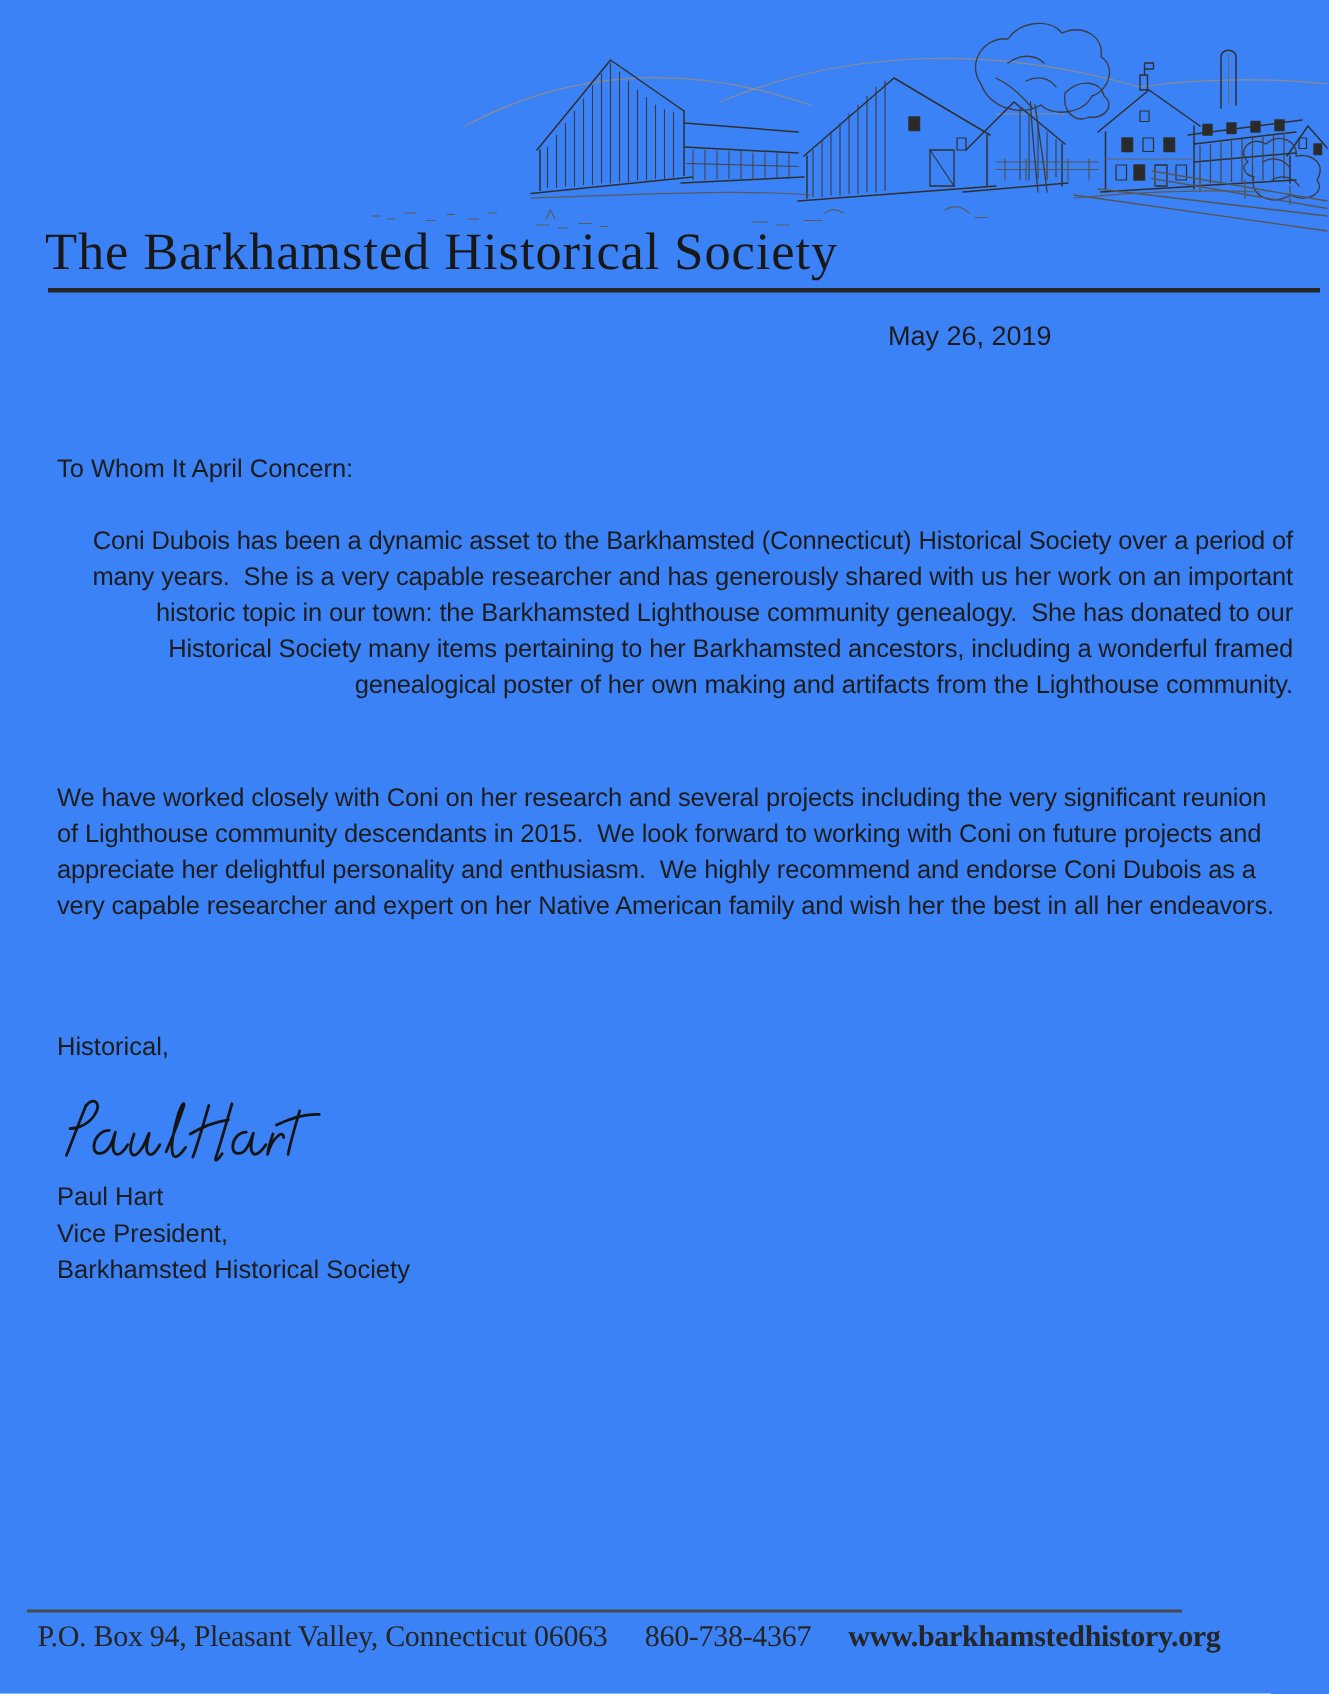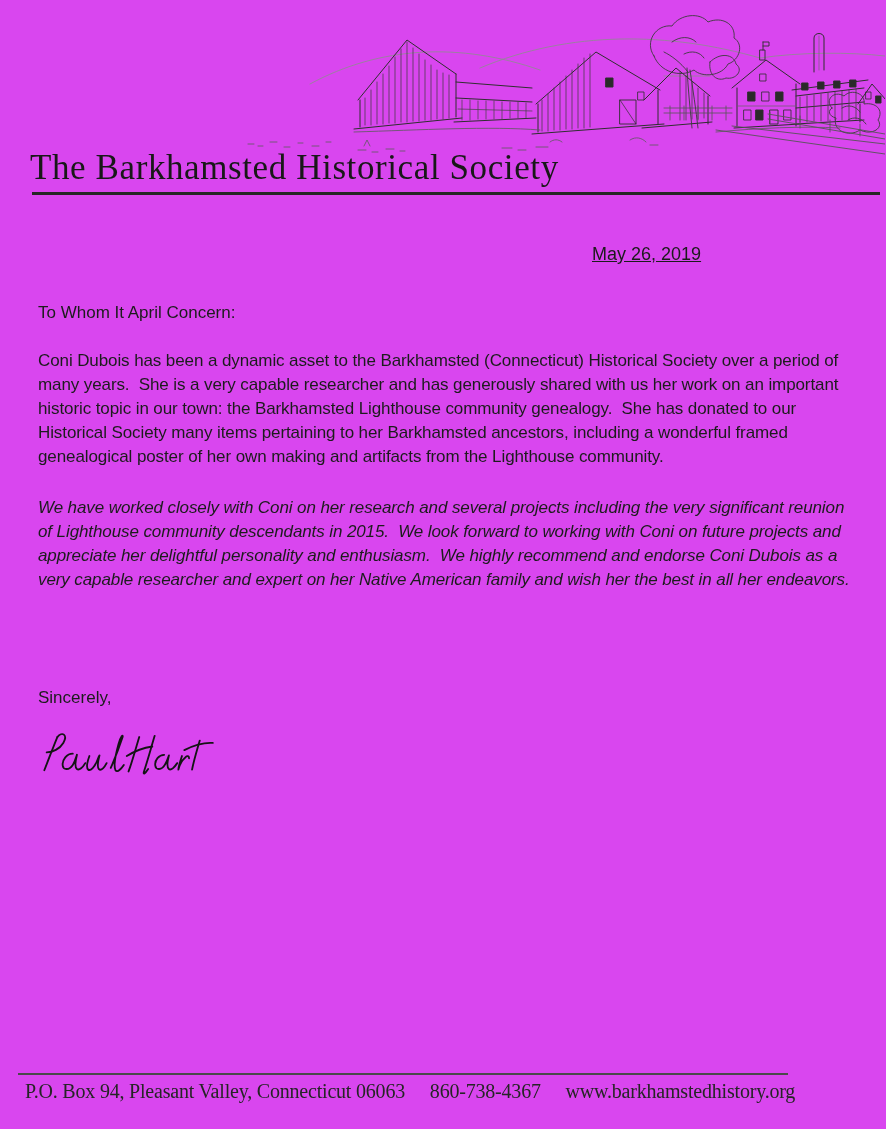--- a/index.html
+++ b/index.html
@@ -1,52 +1,52 @@
 <!DOCTYPE html>
 <html><head>
 <meta charset="utf-8">
 <style>
   html,body{margin:0;padding:0;background:#e9e9e9;}
   .page{
     position:relative;
     width:886px;height:1129px;
     margin:0 auto;
-    background:#d946ef;
+    background:#3b82f6;
     font-family:"Liberation Sans",sans-serif;
     color:#1c1c1c;
     overflow:hidden;
   }
   .illustration{
     position:absolute;left:240px;top:12px;width:645px;height:148px;
   }
   .masthead-title{
     position:absolute;left:30px;top:148px;
     font-family:"Liberation Serif",serif;
     font-size:35px;letter-spacing:.6px;color:#181818;
     white-space:nowrap;
   }
   .masthead-rule{
     position:absolute;left:32px;top:192px;width:848px;height:3px;
     background:#262626;
   }
   .date{
-    position:absolute;left:592px;top:244px;
-    font-size:18px;color:#1b1b1b;text-decoration:underline;
+    position:absolute;left:592px;top:214px;
+    font-size:18px;color:#1b1b1b;
   }
   .salutation{
     position:absolute;left:38px;top:303px;
     font-size:17px;
   }
   .para{
     position:absolute;left:38px;width:824px;
     font-size:17px;line-height:24px;
     white-space:pre-wrap;letter-spacing:-0.1px;
   }
-  .para-1{top:349px;}
-  .para-2{top:496px;font-style:italic;}
+  .para-1{top:349px;text-align:right;}
+  .para-2{top:520px;}
   .closing{
     position:absolute;left:38px;top:688px;font-size:17px;
   }
   .signature{
     position:absolute;left:36px;top:730px;width:178px;height:52px;
   }
   .signer-block{
     position:absolute;left:38px;top:786px;
     font-size:17px;line-height:24.5px;
   }
@@ -54,21 +54,21 @@
     position:absolute;left:18px;top:1073px;width:770px;height:2px;
     background:#4a4a4a;
   }
   .footer-text{
     position:absolute;left:25px;top:1080px;
     font-family:"Liberation Serif",serif;
     font-size:20px;color:#252525;letter-spacing:-0.2px;
     white-space:nowrap;
   }
   .footer-text span{margin-right:20px;}
-  .footer-text span:last-child{margin-right:0;}
+  .footer-text span:last-child{margin-right:0;font-weight:bold;}
   svg{display:block;}
 </style>
 </head>
 <body>
 
 <div class="page">
 
   <svg class="illustration" viewBox="0 0 645 148" fill="none" stroke="#2f2f2f" stroke-width="1" stroke-linecap="round" stroke-linejoin="round">
 
     <g stroke="#8d8d8d" stroke-width="0.8">
@@ -256,37 +256,42 @@
   <div class="masthead-rule"></div>
 
   <div class="date">May 26, 2019</div>
 
   <div class="salutation">To Whom It April Concern:</div>
 
   <div class="para para-1">Coni Dubois has been a dynamic asset to the Barkhamsted (Connecticut) Historical Society over a period of many years.  She is a very capable researcher and has generously shared with us her work on an important historic topic in our town: the Barkhamsted Lighthouse community genealogy.  She has donated to our Historical Society many items pertaining to her Barkhamsted ancestors, including a wonderful framed genealogical poster of her own making and artifacts from the Lighthouse community.</div>
 
   <div class="para para-2">We have worked closely with Coni on her research and several projects including the very significant reunion of Lighthouse community descendants in 2015.  We look forward to working with Coni on future projects and appreciate her delightful personality and enthusiasm.  We highly recommend and endorse Coni Dubois as a very capable researcher and expert on her Native American family and wish her the best in all her endeavors.</div>
 
-  <div class="closing">Sincerely,</div>
+  <div class="closing">Historical,</div>
 
   <svg class="signature" viewBox="0 0 300 84" fill="none" stroke="#141414" stroke-width="3.1" stroke-linecap="round" stroke-linejoin="round">
     <path d="M14,66 C22,46 30,24 36,10"></path>
     <path d="M36,10 C44,0 54,6 46,20 C40,30 28,36 18,36"></path>
     <path d="M62,38 C52,38 44,48 45,58 C46,66 56,66 62,57 C66,51 68,42 69,40 C67,48 64,60 69,64 C73,67 79,61 83,54"></path>
     <path d="M90,42 C87,50 84,61 88,65 C92,68 99,60 103,50 C105,45 106,42 107,41 C105,49 102,60 106,64 C110,68 116,60 119,54"></path>
     <path d="M126,62 C134,44 142,22 146,10 C147,5 143,8 139,22 C134,40 130,58 134,66 C137,71 144,63 148,57"></path>
     <path d="M174,10 C168,30 162,52 156,68"></path>
     <path d="M153,42 C166,34 182,28 196,26"></path>
     <path d="M200,8 C194,28 188,50 182,68 C180,74 184,72 189,64"></path>
     <path d="M216,40 C207,40 200,49 201,58 C202,66 212,66 217,57 C221,51 223,43 224,41 C222,49 219,60 224,64 C228,67 234,60 238,54"></path>
     <path d="M246,42 C243,51 240,60 240,65 C242,57 247,48 252,44 C255,41 258,42 258,46"></path>
     <path d="M276,16 C271,33 265,54 263,65"></path>
     <path d="M250,32 C266,24 284,19 298,20"></path>
   </svg>
 
+  <div class="signer-block">
+    <div>Paul Hart</div>
+    <div>Vice President,</div>
+    <div>Barkhamsted Historical Society</div>
+  </div>
 
   <div class="footer-rule"></div>
   <div class="footer-text">
     <span>P.O. Box 94, Pleasant Valley, Connecticut 06063</span>
     <span>860-738-4367</span>
     <span>www.barkhamstedhistory.org</span>
   </div>
 
 </div>
 

